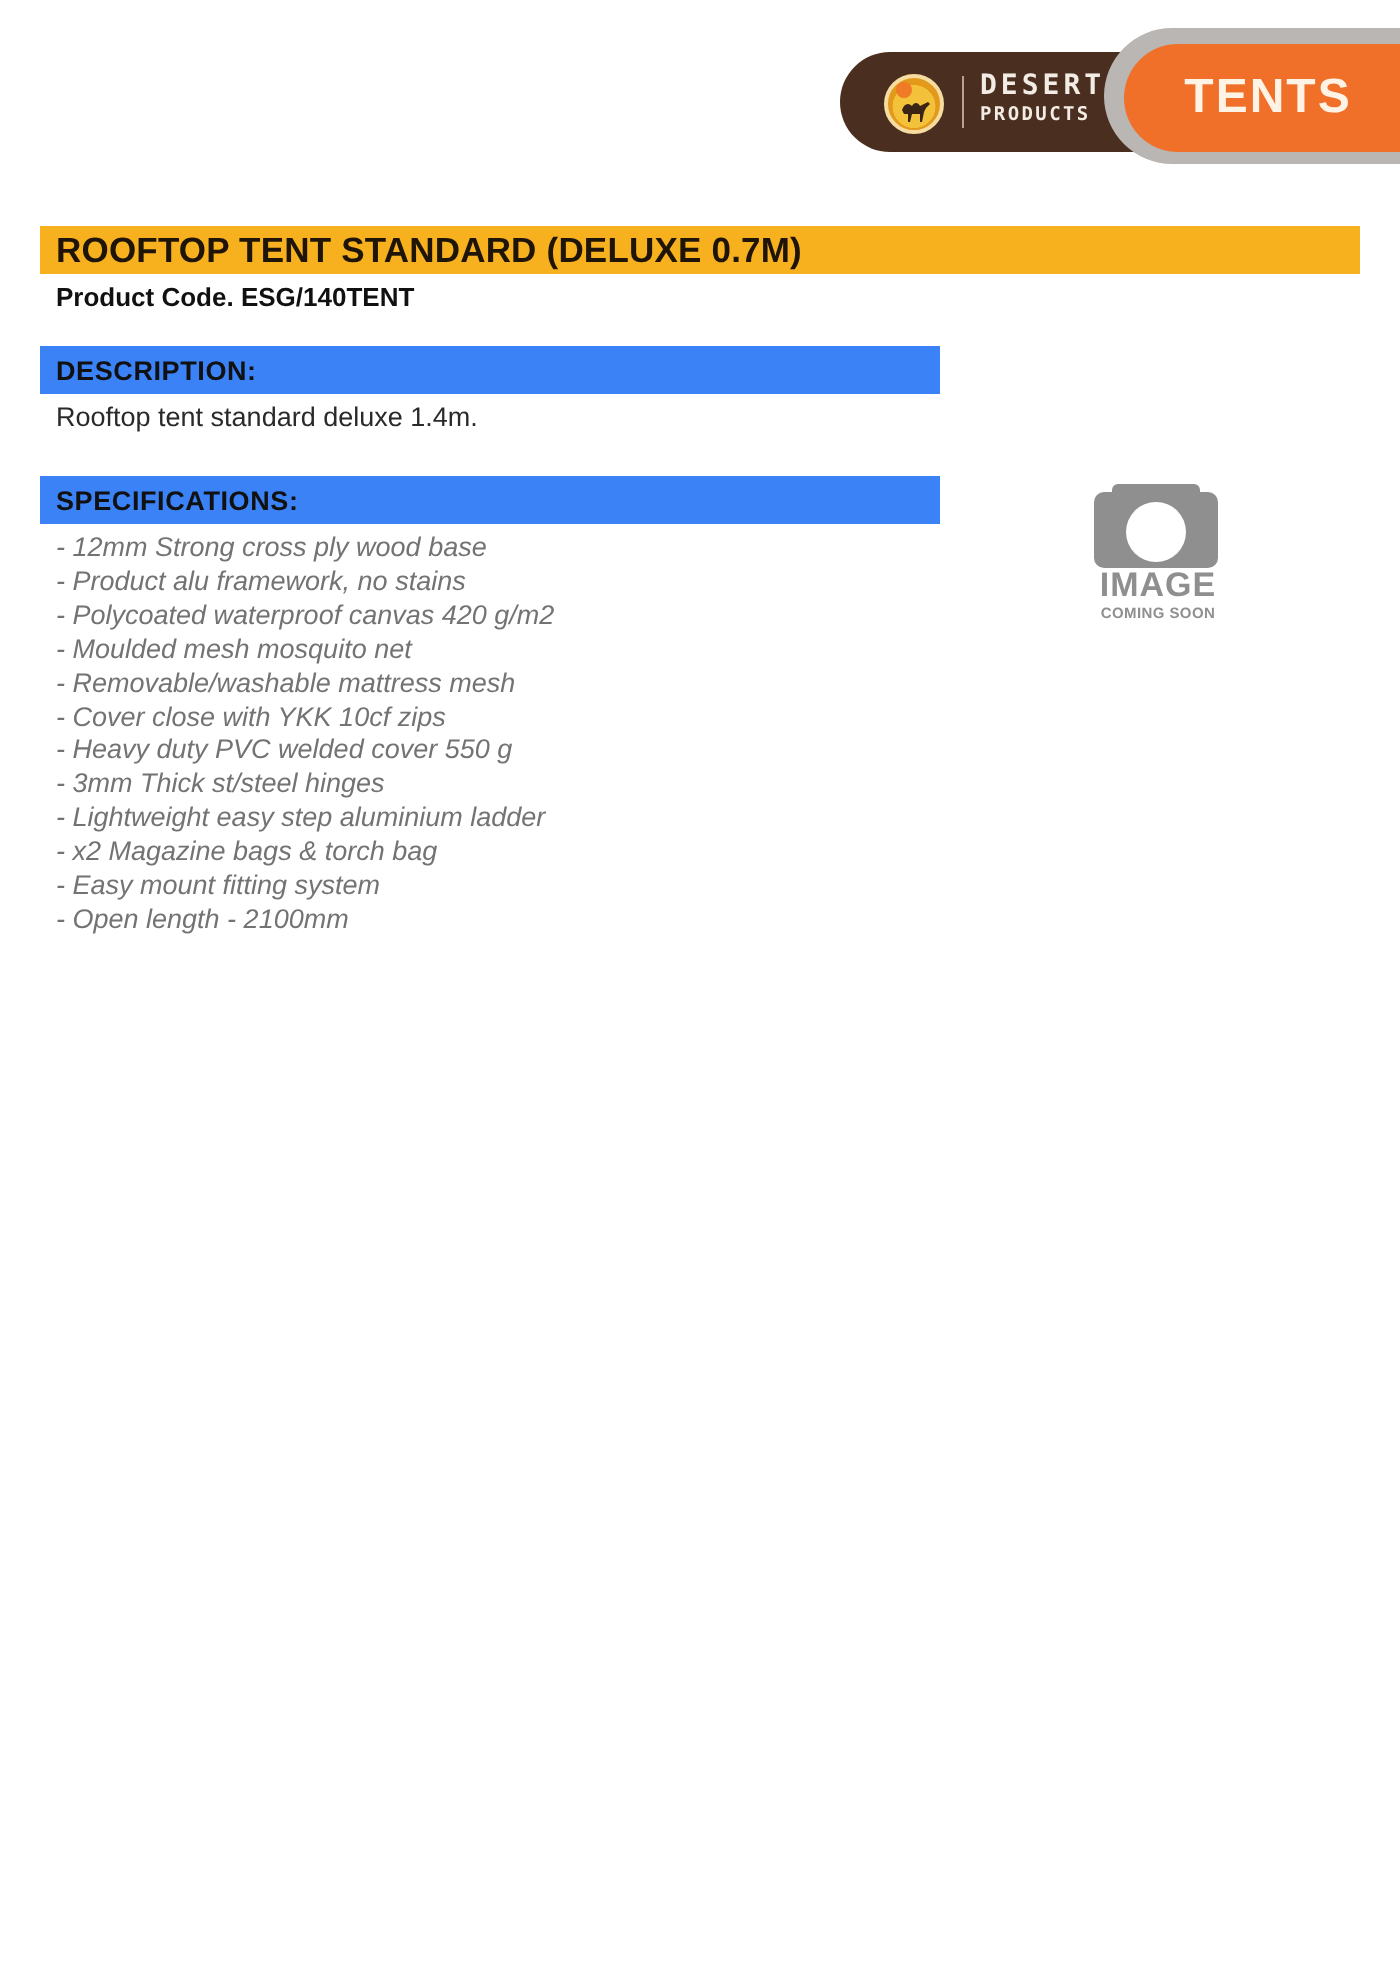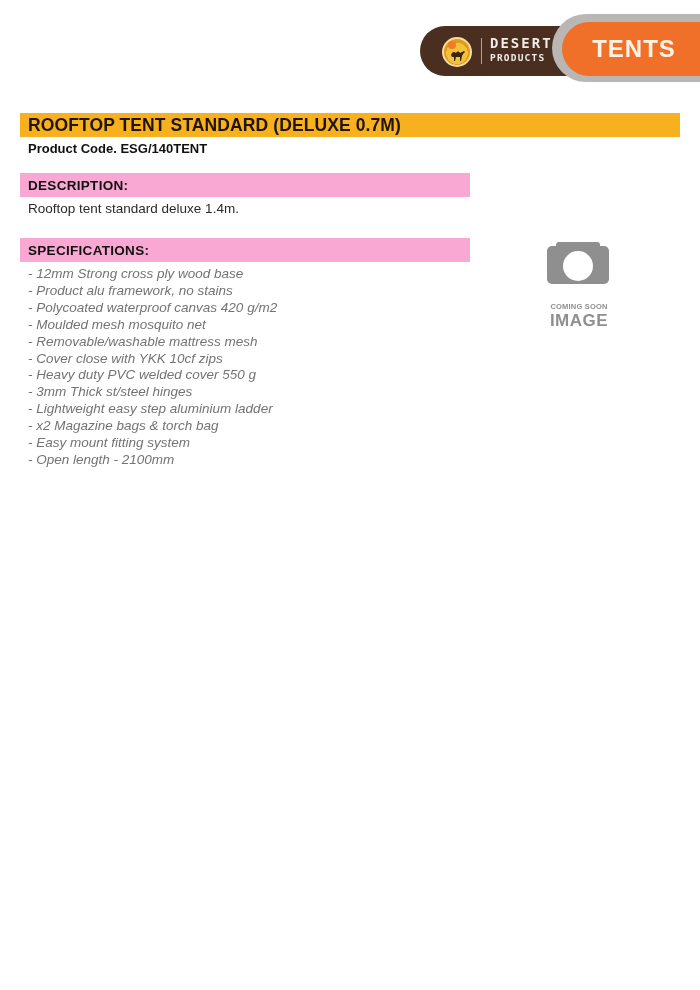--- a/index.html
+++ b/index.html
@@ -52,21 +52,21 @@
   }
   .title-bar h1 {
     margin: 0; padding-left: 8px; line-height: 25px; font-size: 17.5px; font-weight: bold; color: #1e1508;
     letter-spacing: 0.1px;
   }
   .product-code {
     position: absolute; left: 28px; top: 141px; font-size: 13px; font-weight: bold; color: #111;
   }
 
   .section-bar {
-    position: absolute; left: 20px; width: 450px; height: 24px; background: #f9a8d4;
+    position: absolute; left: 20px; width: 450px; height: 24px; background: #3b82f6;
   }
   .section-bar h2 {
     margin: 0; padding-left: 8px; line-height: 25px; font-size: 13.5px; font-weight: bold; color: #111;
     letter-spacing: 0.3px;
   }
   .desc-bar { top: 173px; }
   .spec-bar { top: 238px; }
 
   .desc-text {
     position: absolute; left: 28px; top: 201px; font-size: 13.5px; color: #2a2a2a;
@@ -88,21 +88,21 @@
     position: absolute; left: 7px; top: 6px; width: 62px; height: 38px; border-radius: 5px; background: #8f8f8f;
   }
   .cam-top {
     position: absolute; left: 16px; top: 2px; width: 44px; height: 8px; border-radius: 3px 3px 0 0; background: #8f8f8f;
   }
   .cam-lens {
     position: absolute; left: 23px; top: 11px; width: 30px; height: 30px; border-radius: 50%; background: #ffffff;
   }
   .img-label {
     position: absolute; left: 0; top: 44px; width: 78px; font-weight: bold; color: #8f8f8f;
-    font-size: 17px; line-height: 17px; letter-spacing: 0.5px; margin-top: 28px;
+    font-size: 17px; line-height: 17px; letter-spacing: 0.5px;
   }
   .img-sub {
     position: absolute; left: 0; top: 62px; width: 78px; font-weight: bold; color: #8f8f8f;
     font-size: 7.5px; letter-spacing: 0.2px;
   }
 </style>
 </head>
 <body>
 
 <div class="brand">

